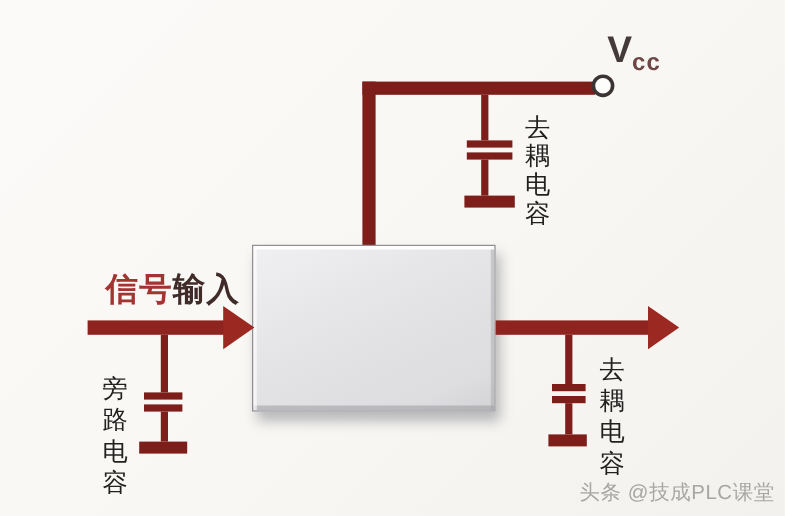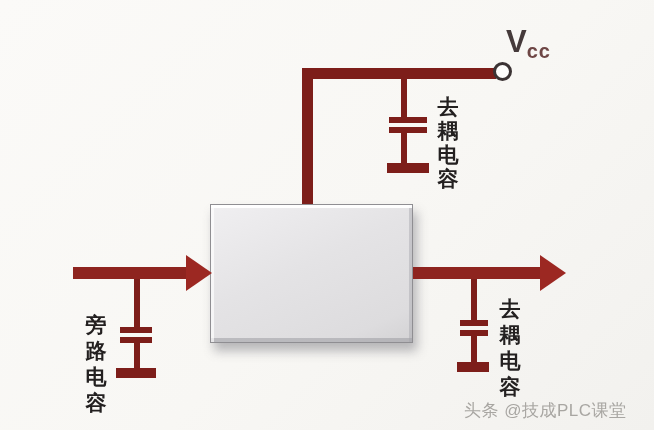--- a/index.html
+++ b/index.html
@@ -112,28 +112,28 @@
   .signal-label.in  .p1 { color: var(--label_red); }
   .signal-label.in  .p2 { color: var(--label_dark); }
   .signal-label.out .p1 { color: var(--output_red); }
   .signal-label.out .p2 { color: var(--output_dark); }
 
   .vtext {
     position: absolute; width: 24px;
     color: var(--text_black);
     font-size: 21px; line-height: 24px;
     word-break: break-all; text-align: center;
-    font-weight: 700;
+    font-weight: 400;
   }
   .vtext.cap-top-label   { left: 436px; top: 95px;  }
   .vtext.cap-left-label  { left: 84px;  top: 312px; line-height: 26px; }
   .vtext.cap-right-label { left: 498px; top: 296px; line-height: 26px; }
 
   .watermark {
-    position: absolute; left: 464px; top: 399px;
+    position: absolute; left: 483px; top: 399px;
     color: var(--watermark); font-size: 17px; letter-spacing: 0.5px;
     white-space: nowrap;
   }
 </style>
 </head>
 <body>
 
 <div class="canvas">
 
   <div class="wire wire-top-h"></div>
@@ -143,20 +143,21 @@
 
   <div class="cap-part cap-top-stem1"></div>
   <div class="cap-part cap-top-plate1"></div>
   <div class="cap-part cap-top-plate2"></div>
   <div class="cap-part cap-top-stem2"></div>
   <div class="cap-part cap-top-gnd"></div>
   <div class="vtext cap-top-label">去耦电容</div>
 
   <div class="chip"></div>
 
+  <div class="signal-label in"><span class="p1">信号</span><span class="p2">输入</span></div>
   <div class="arrow-shaft in"></div>
   <div class="arrow-head in"></div>
 
   <div class="cap-part cap-left-stem1"></div>
   <div class="cap-part cap-left-plate1"></div>
   <div class="cap-part cap-left-plate2"></div>
   <div class="cap-part cap-left-stem2"></div>
   <div class="cap-part cap-left-gnd"></div>
   <div class="vtext cap-left-label">旁路电容</div>
 

